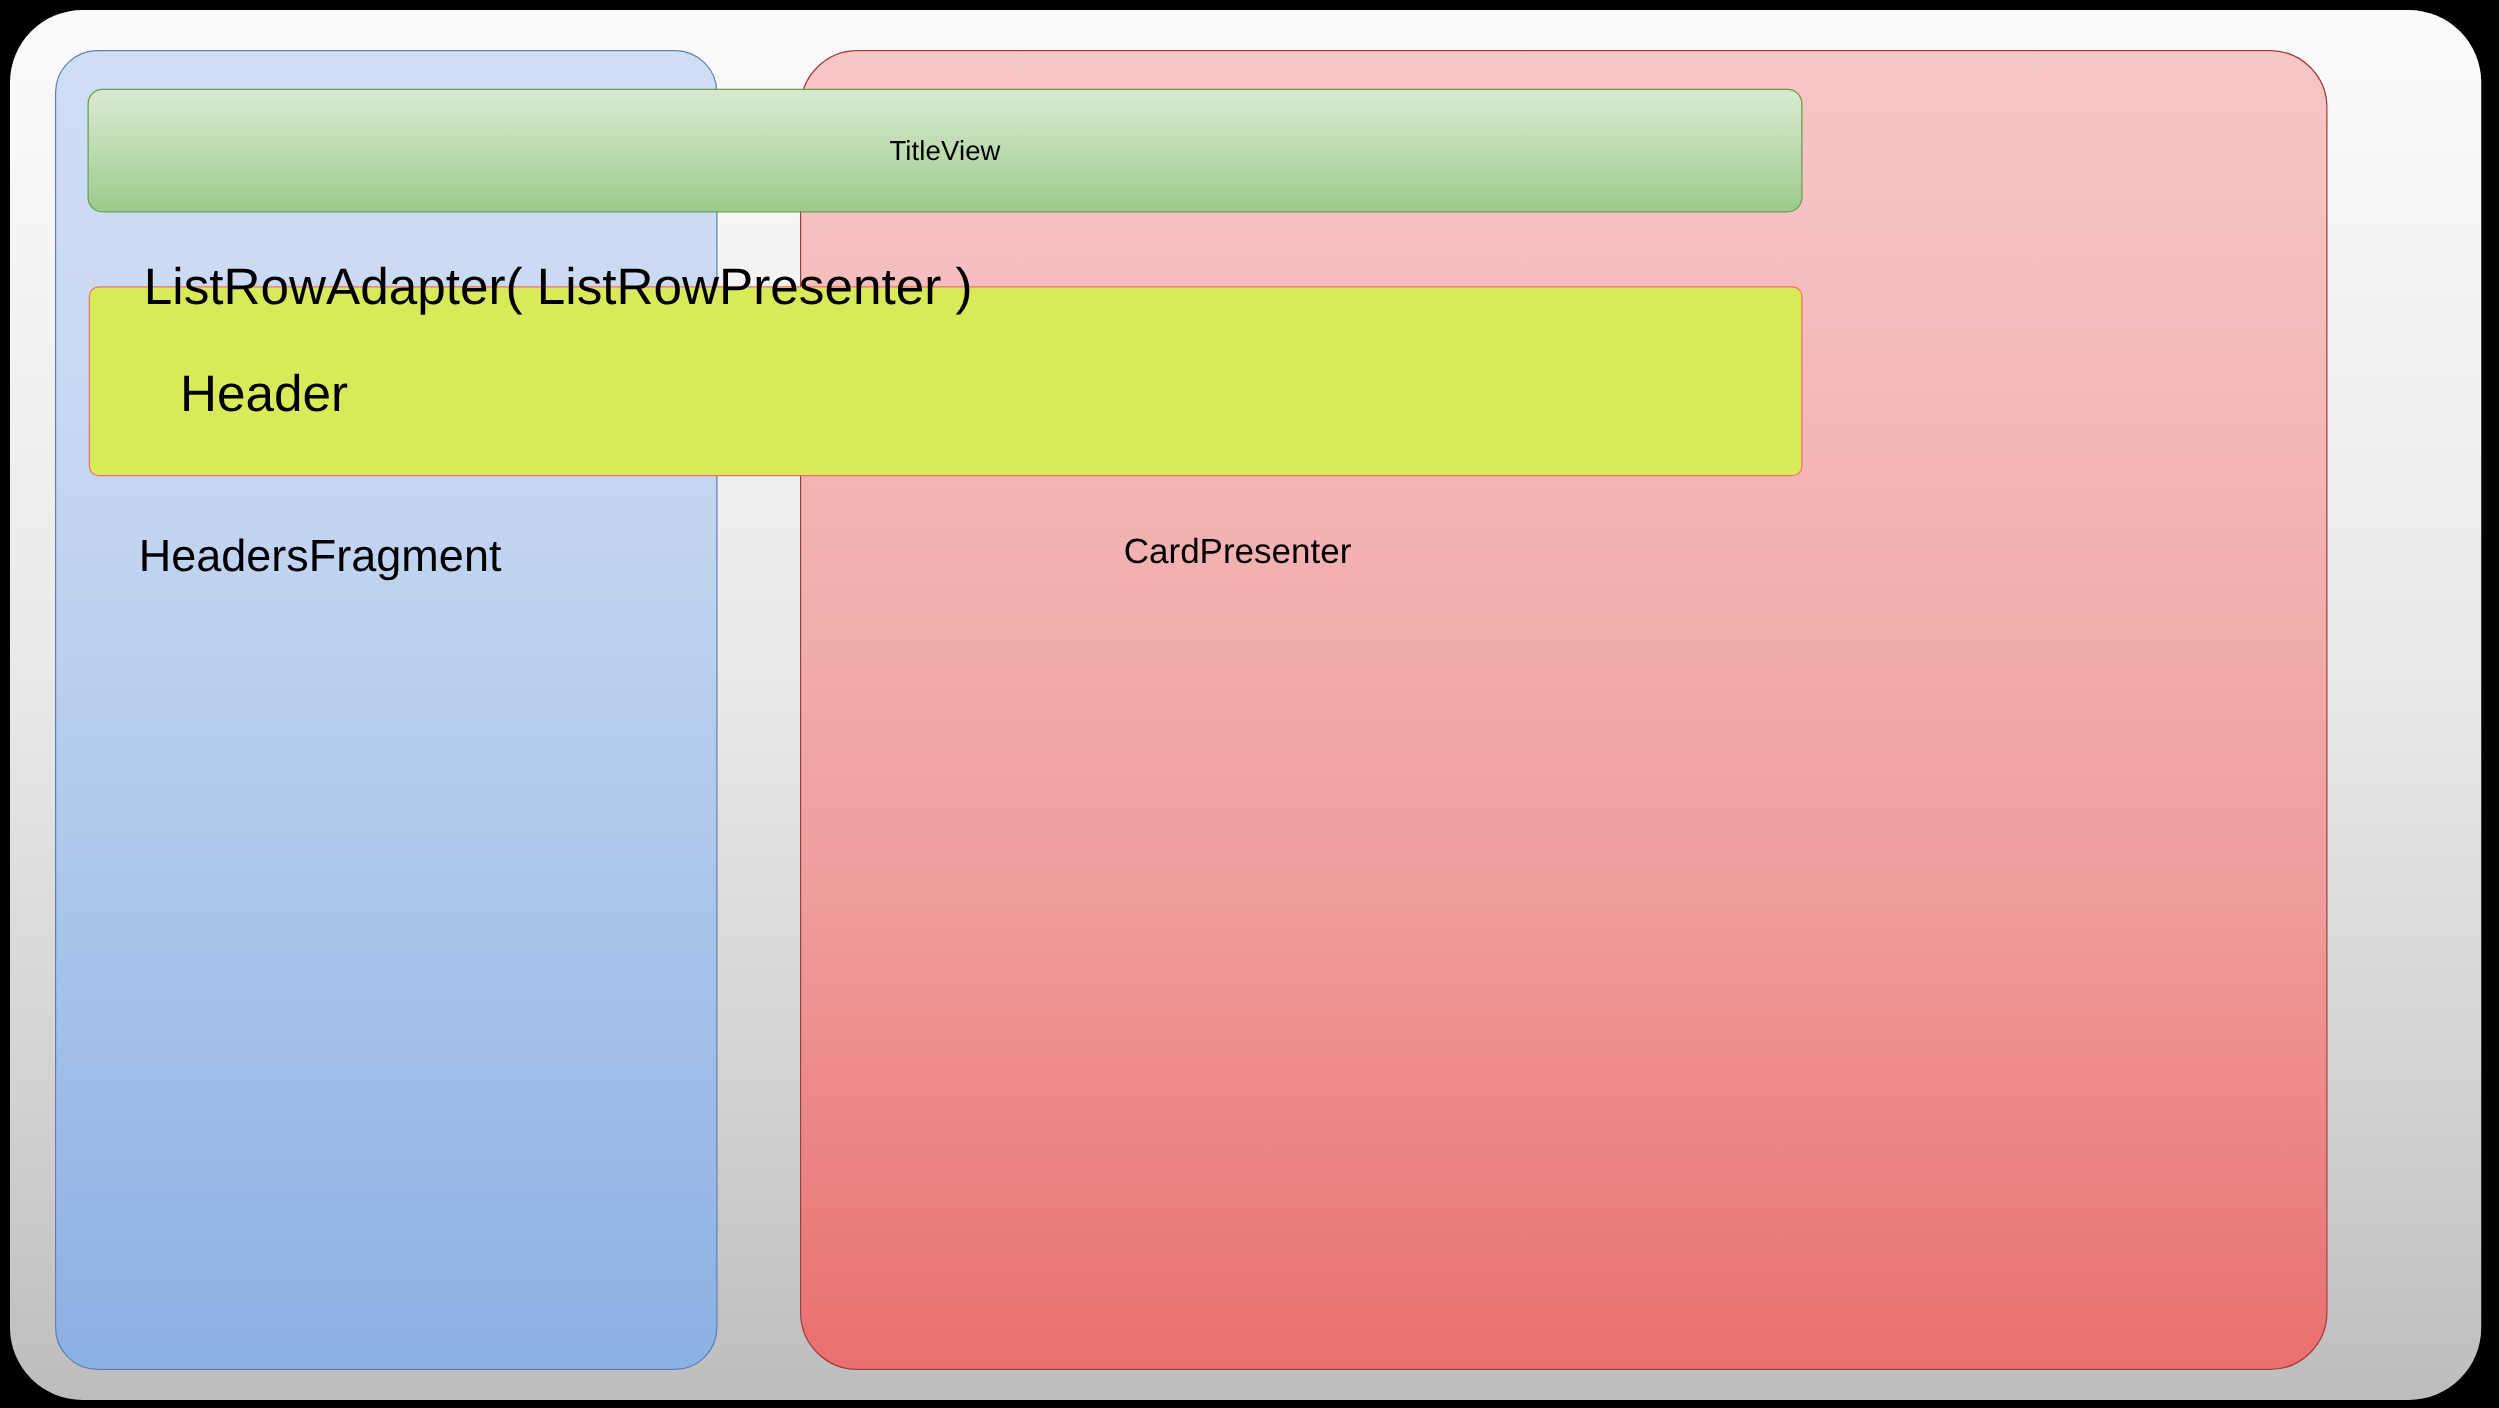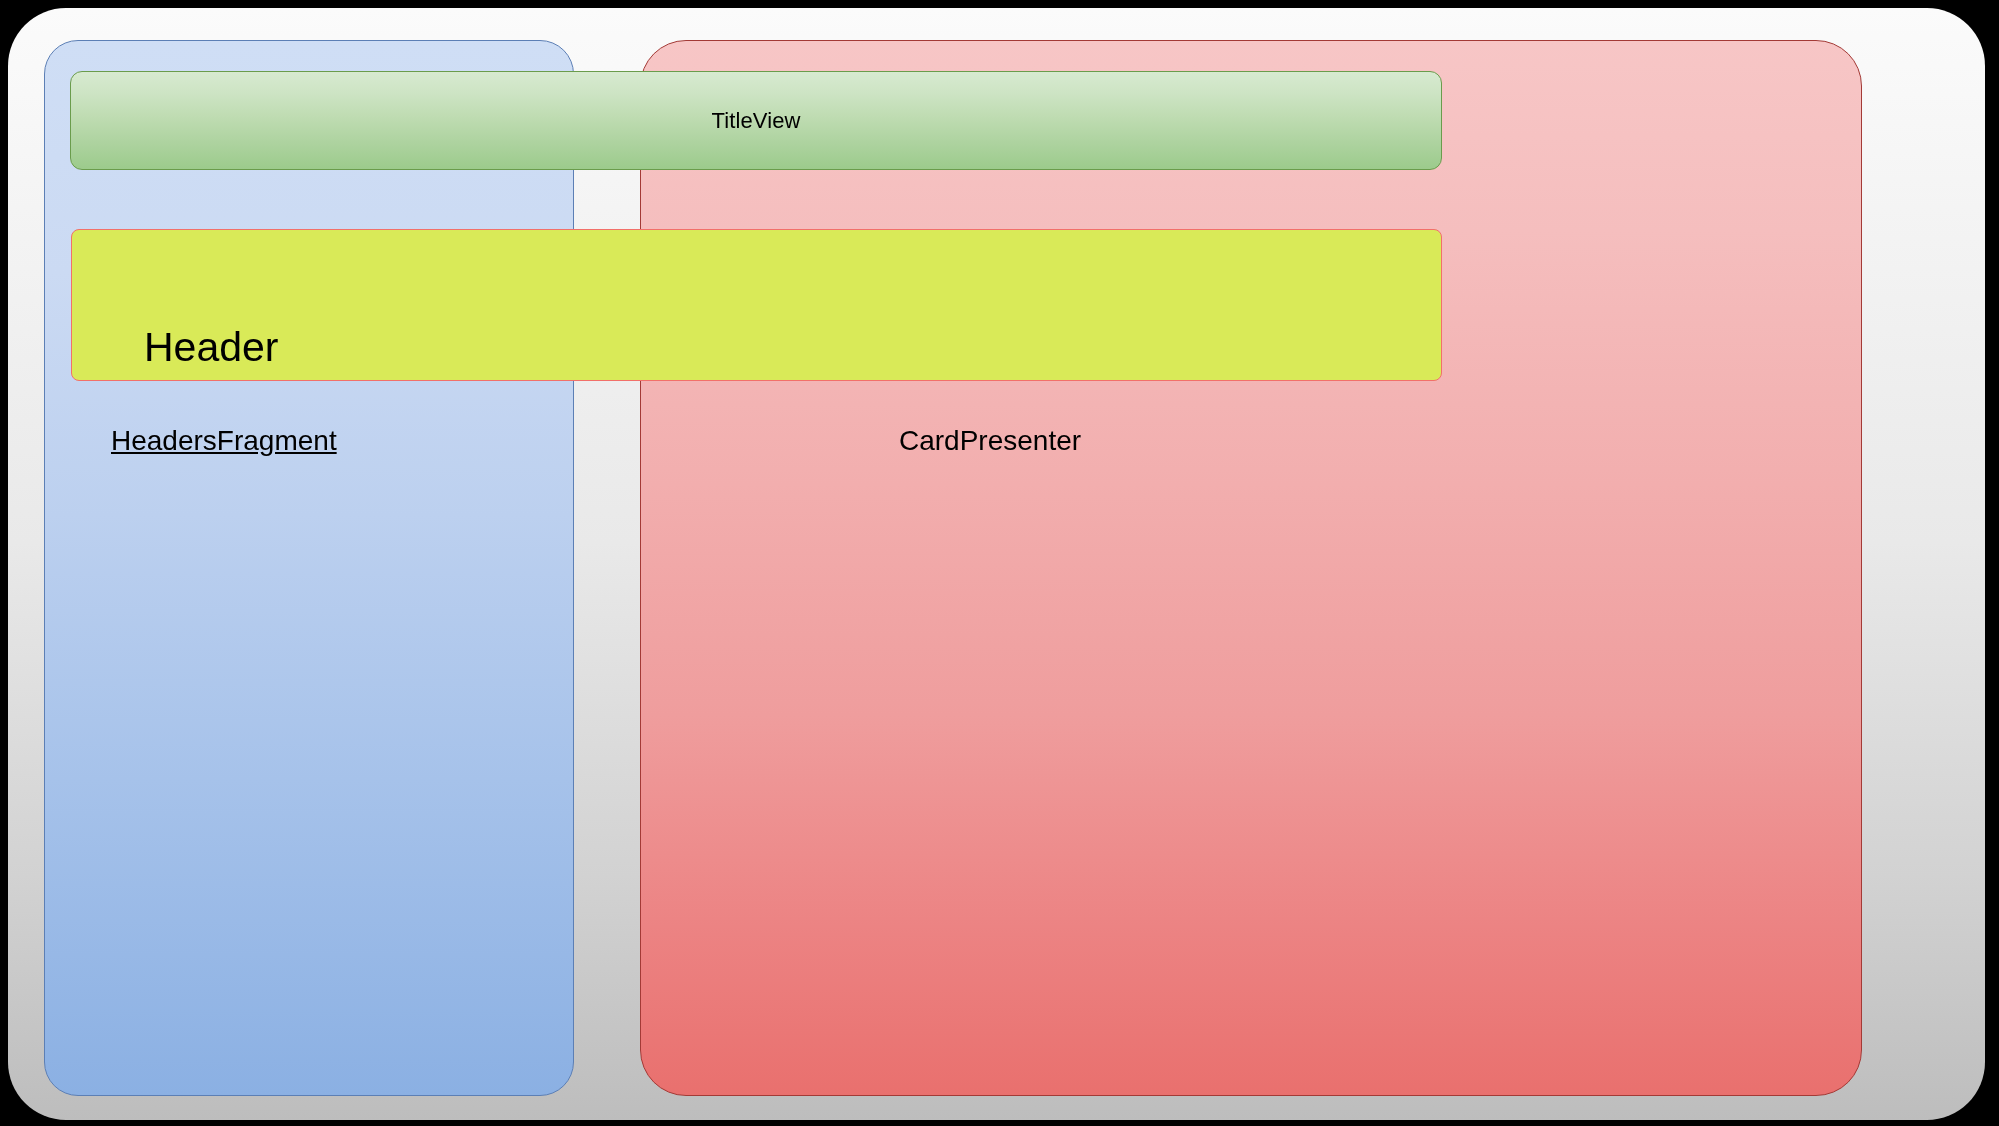--- a/index.html
+++ b/index.html
@@ -104,32 +104,30 @@
   }
   .label-listrowadapter-presenter {
     left: 115px;
     top: 209px;
     font-size: 41px;
   }
   .label-header {
     left: 144px;
     top: 295px;
     font-size: 41px;
-    margin-top: 32px;
   }
   .label-listrowadapter-card {
     left: 615px;
     top: 294px;
     font-size: 41px;
   }
   .label-headers-fragment {
     left: 111px;
     top: 427px;
-    font-size: 28px;
-    text-decoration: underline;
+    font-size: 36px;
   }
   .label-rows-fragment {
     left: 899px;
     top: 427px;
     font-size: 28px;
   }
 </style>
 </head>
 <body>
 
@@ -140,20 +138,21 @@
   <div class="headers-fragment"></div>
 
   <div class="rows-fragment"></div>
 
   <div class="list-row-adapter"></div>
 
   <div class="title-view">
     <span class="title-view-label">TitleView</span>
   </div>
 
+  <div class="label label-listrowadapter-presenter">ListRowAdapter( ListRowPresenter )</div>
 
   <div class="label label-header">Header</div>
 
 
   <div class="label label-headers-fragment">HeadersFragment</div>
 
   <div class="label label-rows-fragment">CardPresenter</div>
 
 </div>
 

